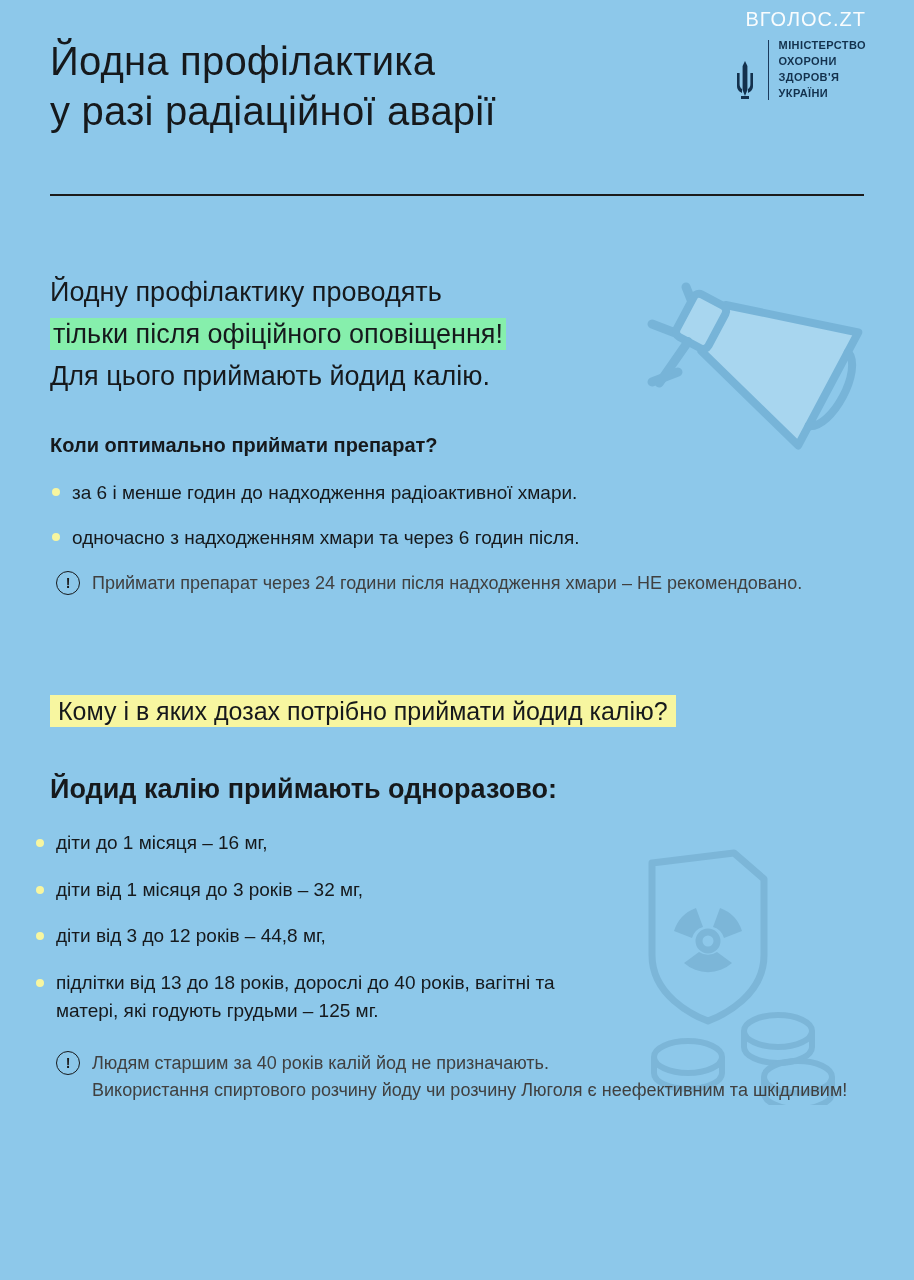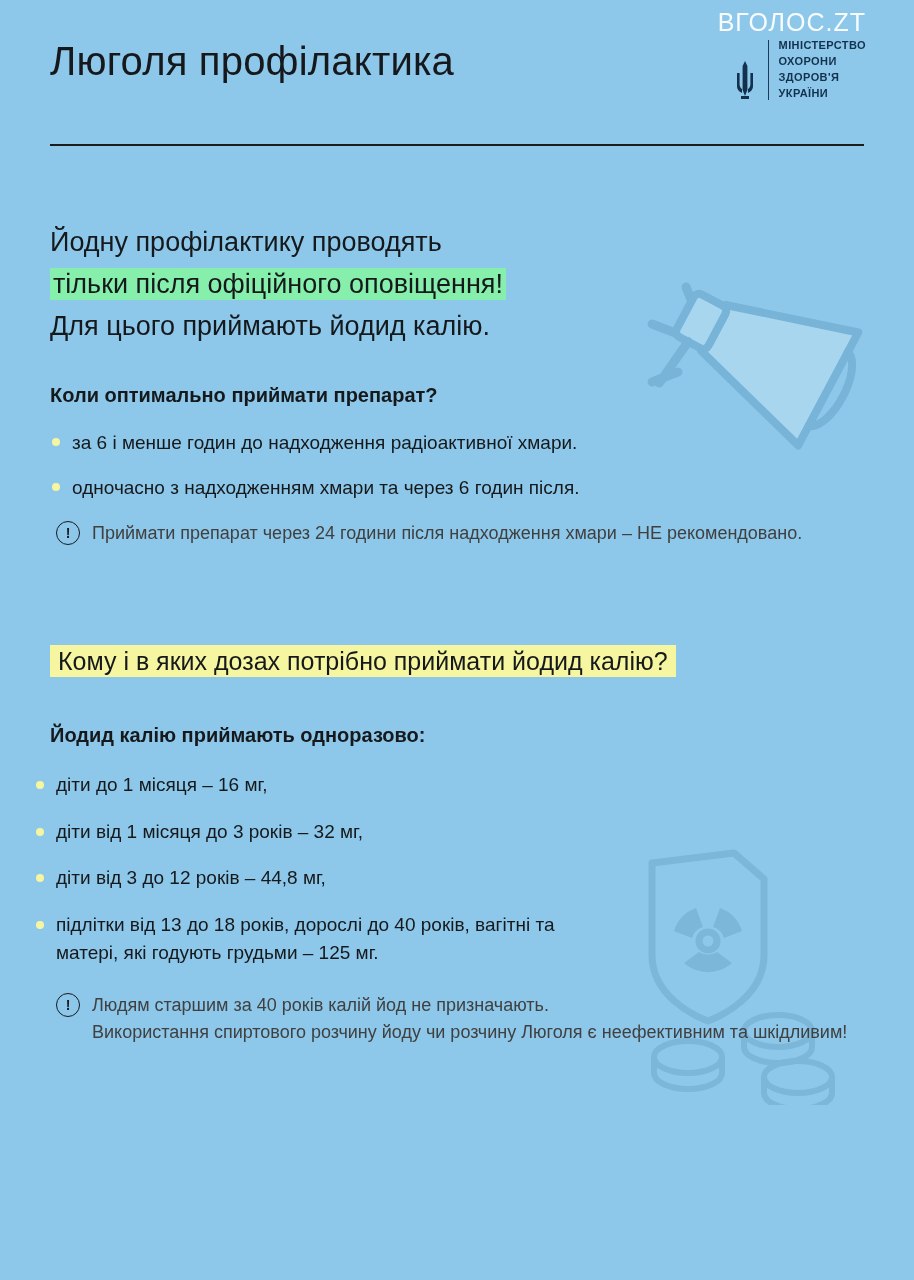--- a/index.html
+++ b/index.html
@@ -41,21 +41,21 @@
   }
   .title .line {
     display: block;
   }
 
   
   .watermark {
     position: absolute;
     top: 8px;
     right: 48px;
-    font-size: 25px;
+    font-size: 20px;
     letter-spacing: 1px;
     color: #ffffff;
     font-family: "Liberation Sans", sans-serif;
     opacity: 0.95;
   }
 
   
   .ministry {
     position: absolute;
     top: 38px;
@@ -179,21 +179,21 @@
   .banner span {
     background: #f7f6a0;
     font-size: 25px;
     line-height: 1.5;
     padding: 2px 8px;
     color: #16191c;
   }
   .sub2 {
     margin: 44px 0 0 0;
     padding: 0 50px;
-    font-size: 20px;
+    font-size: 27px;
     font-weight: 700;
     color: #16191c;
   }
   ul.bullets2 {
     list-style: none;
     margin: 24px 0 0 0;
     padding: 0 50px 0 56px;
   }
   ul.bullets2 li {
     position: relative;
@@ -294,21 +294,22 @@
       <div class="ministry-divider"></div>
       <div class="ministry-text">
         <div>МІНІСТЕРСТВО</div>
         <div>ОХОРОНИ</div>
         <div>ЗДОРОВ'Я</div>
         <div>УКРАЇНИ</div>
       </div>
     </div>
 
     <h1 class="title">
-      <span class="line">Люголя профілактика</span>
+      <span class="line">Йодна профілактика</span>
+      <span class="line">у разі радіаційної аварії</span>
     </h1>
   </div>
 
   <div class="rule"></div>
 
   <div class="intro">
     <div class="intro-line">Йодну профілактику проводять</div>
     <div class="intro-line"><span class="hl">тільки після офіційного оповіщення!</span></div>
     <div class="intro-line">Для цього приймають йодид калію.</div>
   </div>

